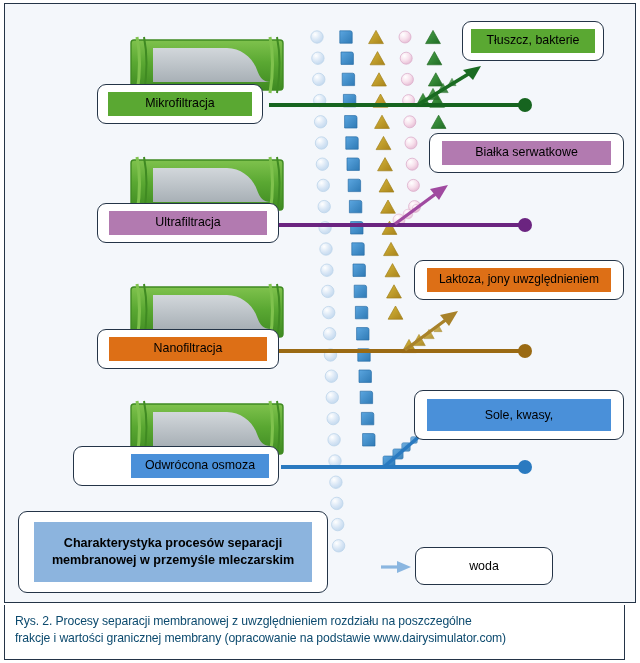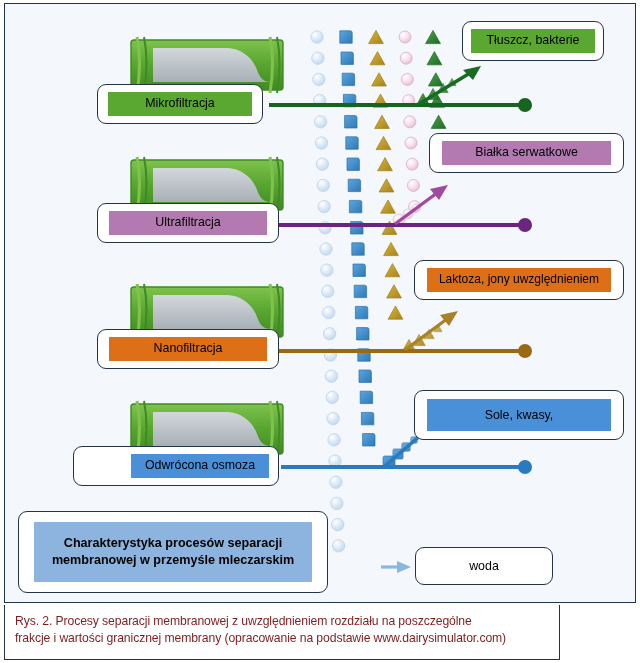--- a/index.html
+++ b/index.html
@@ -20,28 +20,28 @@
     left: 4px; top: 3px;
     width: 632px; height: 600px;
     background: #f4f7fb;
     border: 1.5px solid #243447;
     overflow: hidden;
   }
   
   #caption {
     position: absolute;
     left: 4px; top: 605px;
-    width: 556px; height: 55px;
+    width: 621px; height: 55px;
     background: #ffffff;
     border: 1.5px solid #243447;
     border-top: none;
     padding: 8px 10px 0 10px;
     font-size: 12.2px;
     line-height: 17px;
-    color: #7f1d1d;
+    color: #0c4a6e;
     letter-spacing: -0.1px;
   }
   
   #svgLayer {
     position: absolute;
     left: 0; top: 0;
     width: 632px; height: 600px;
   }
   
   .callout {

